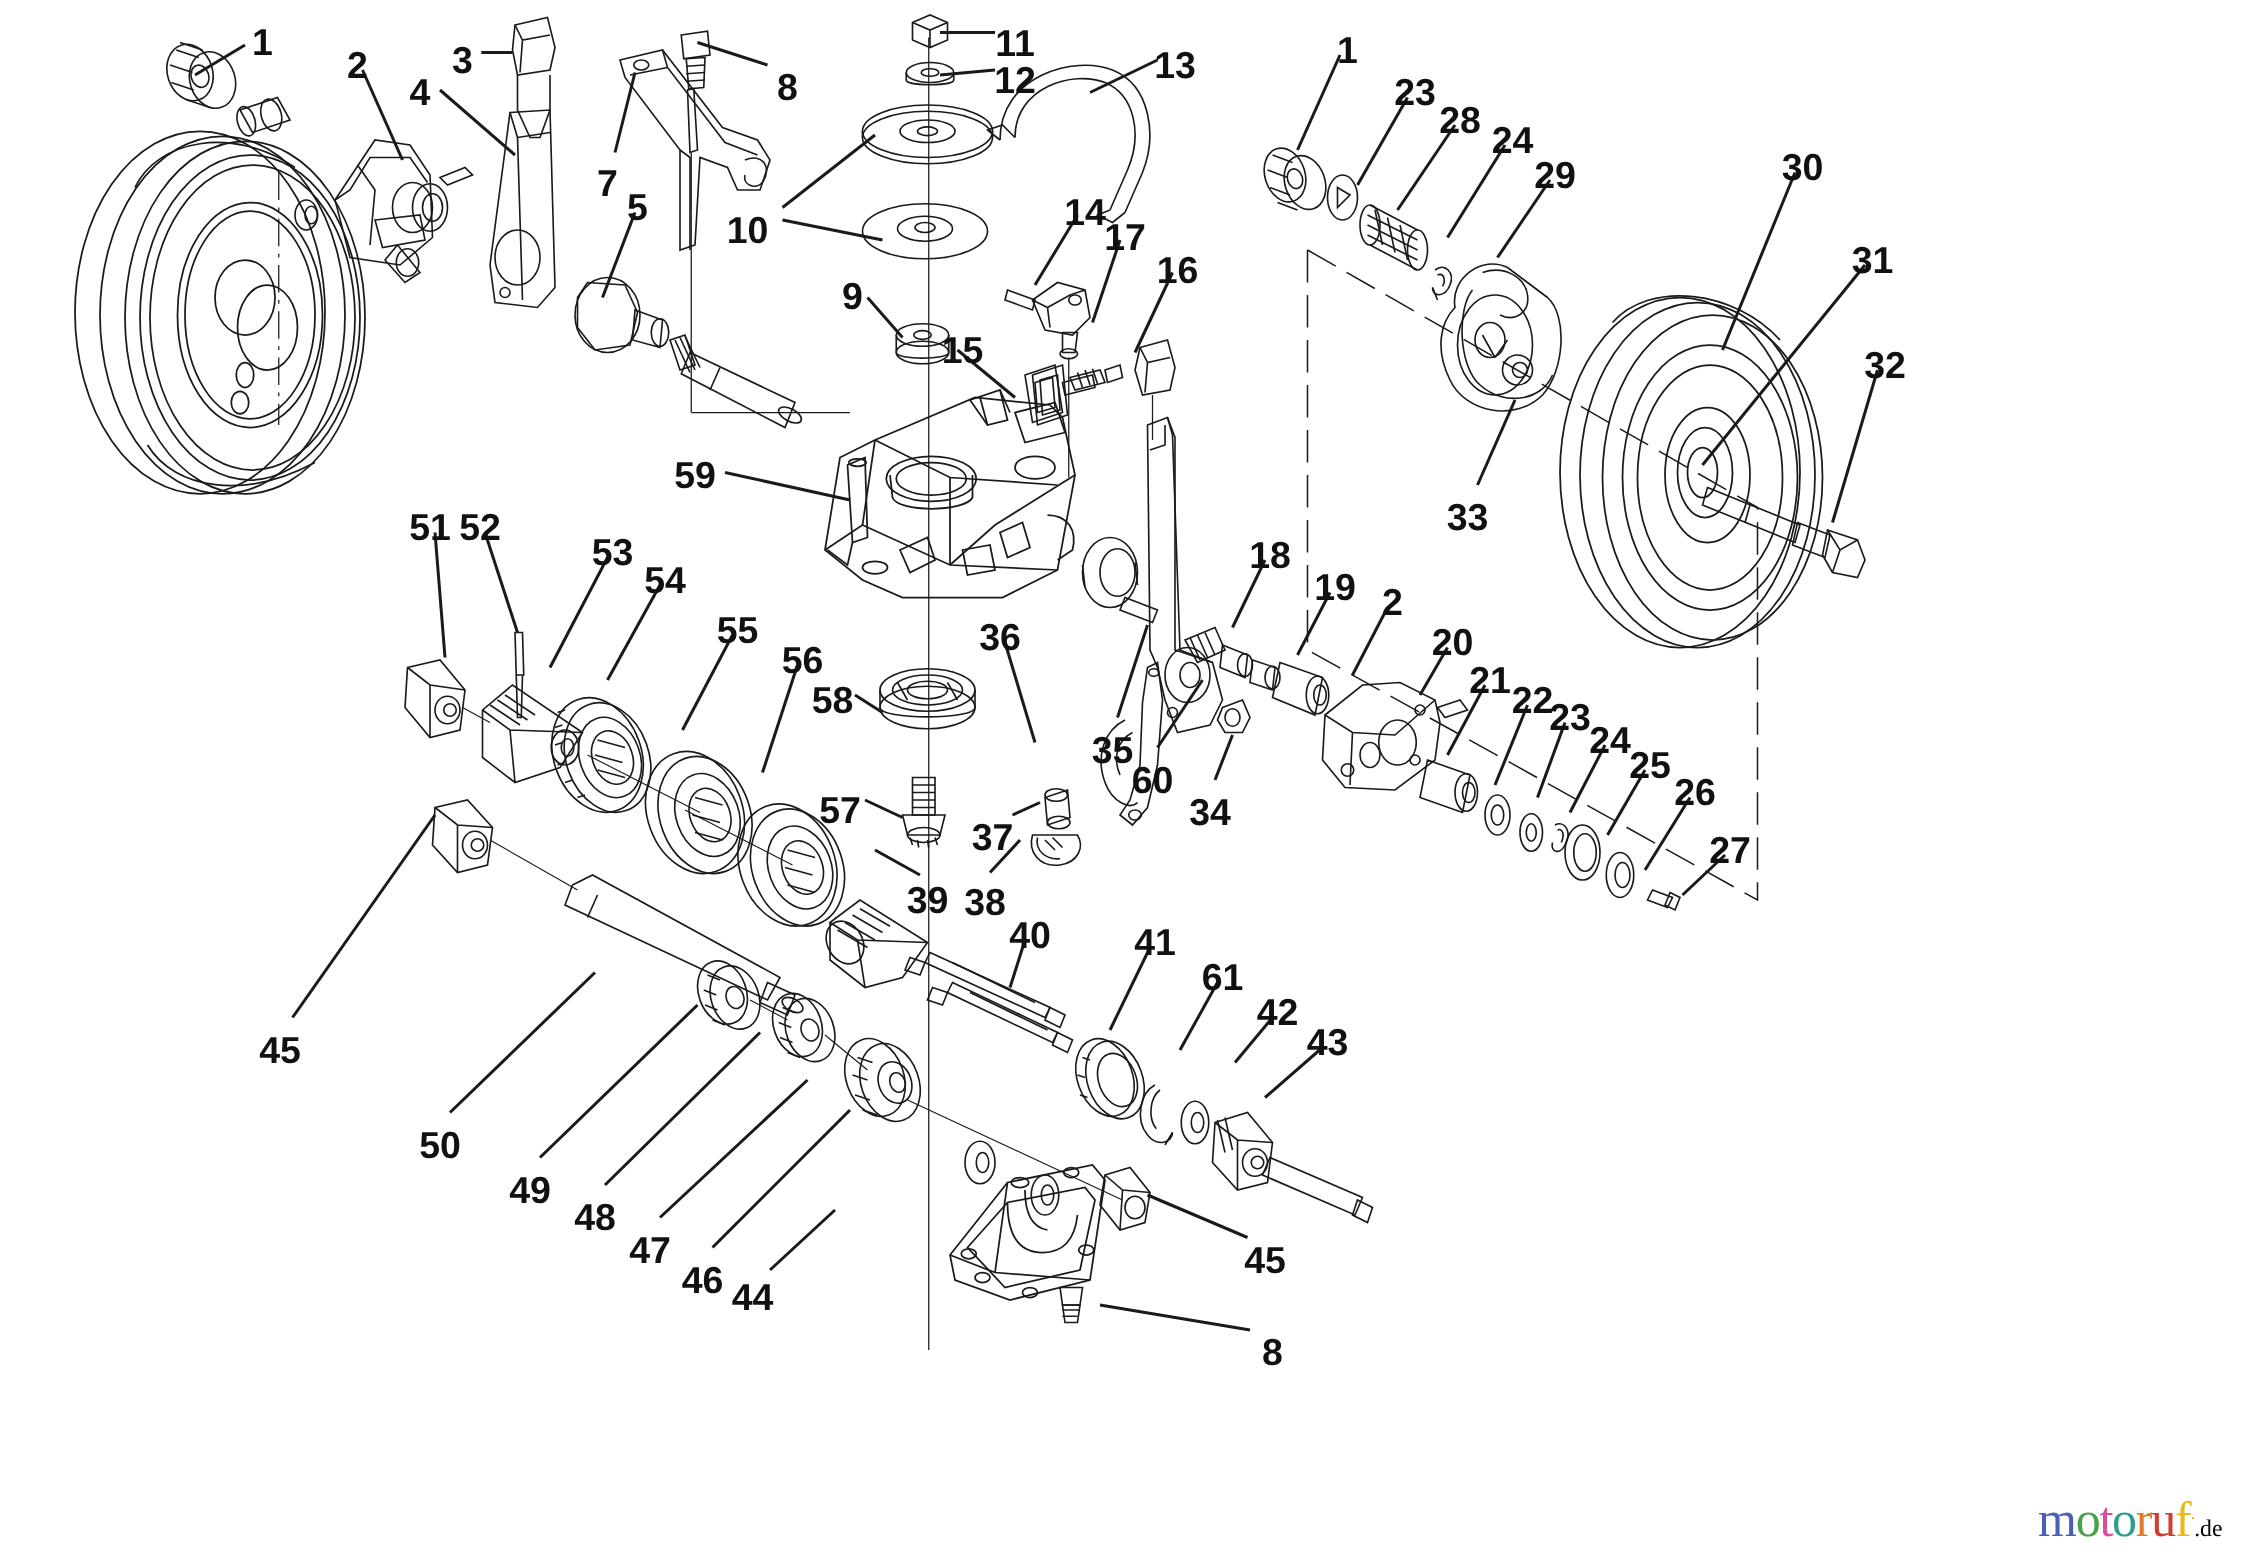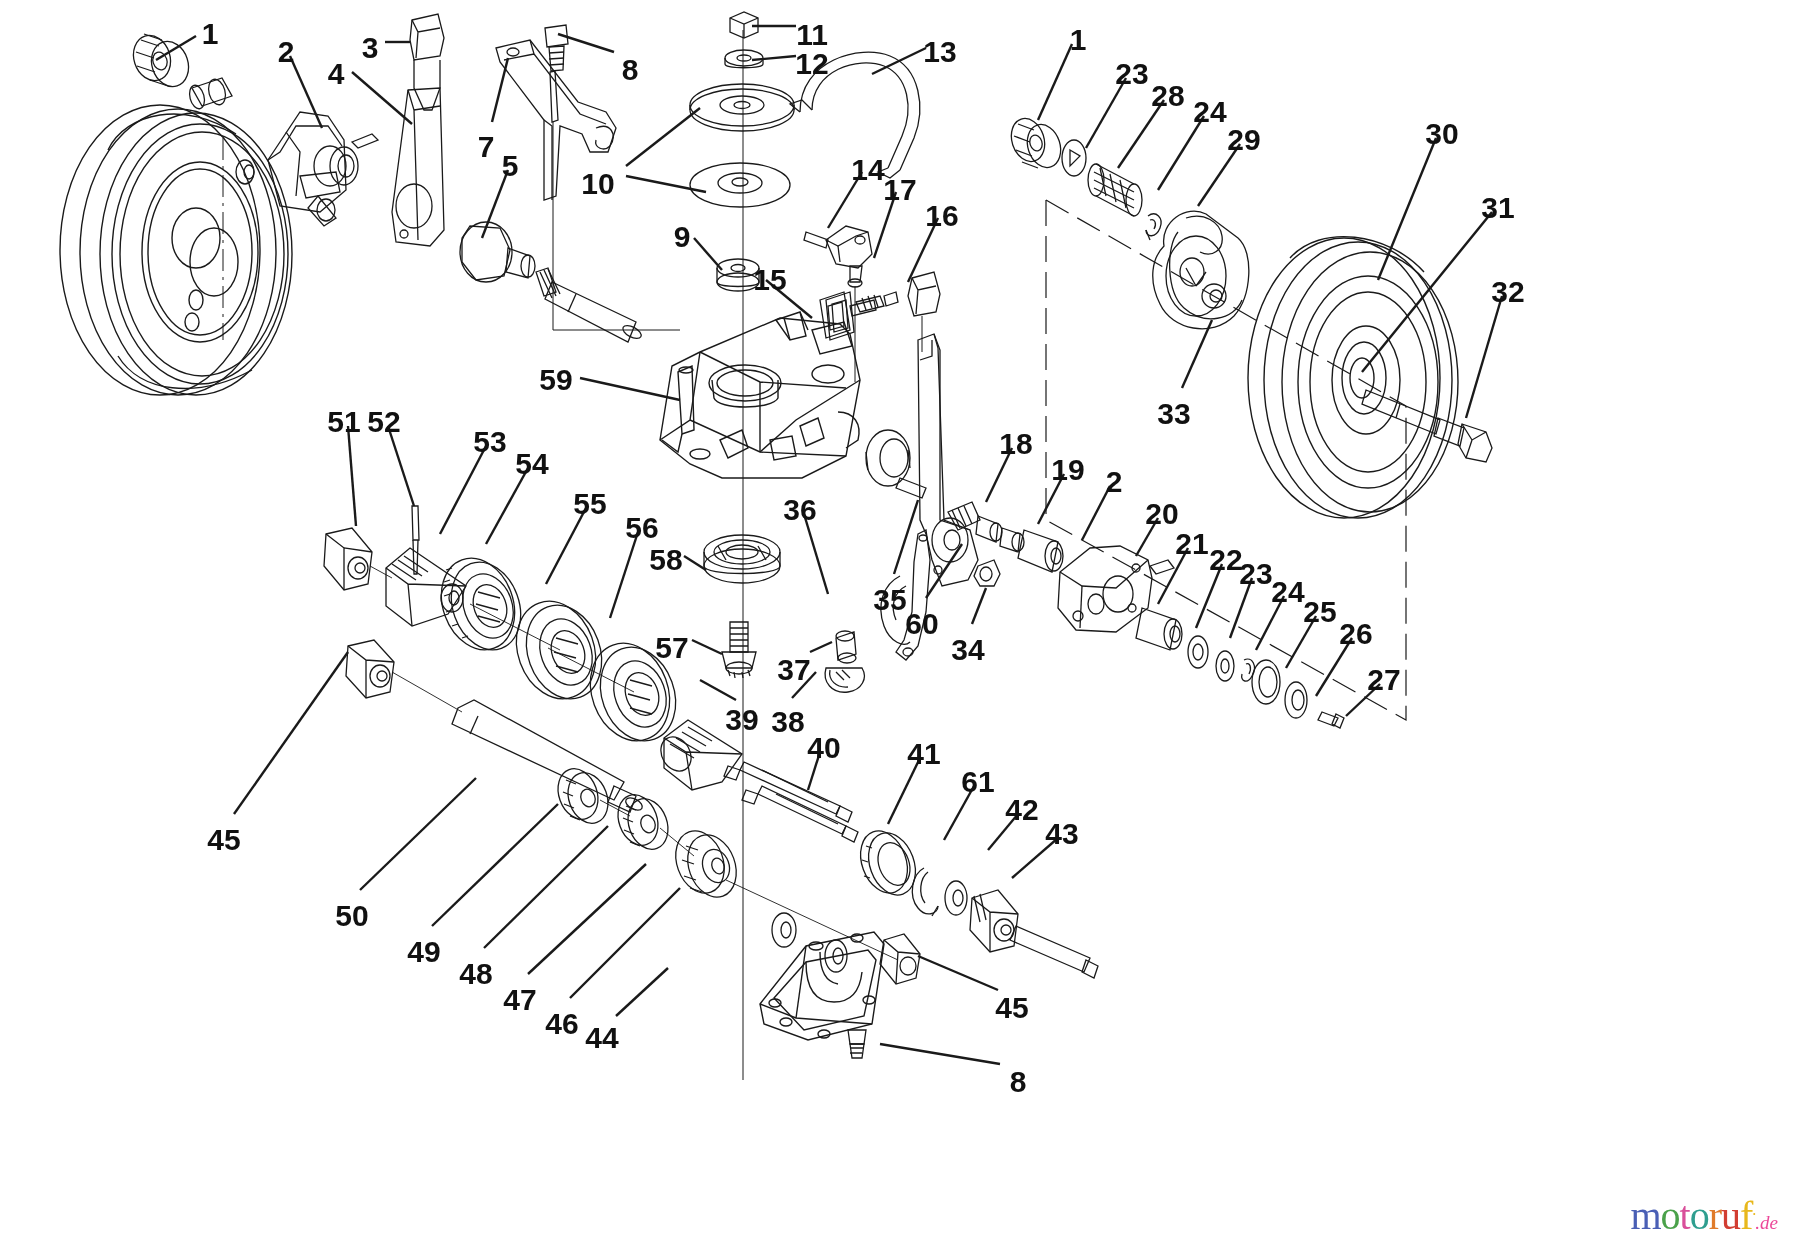--- a/index.html
+++ b/index.html
@@ -3,21 +3,21 @@
 <meta charset="utf-8">
 <style>
   html,body{margin:0;padding:0;background:#ffffff;}
   body{width:1800px;height:1250px;overflow:hidden;font-family:"Liberation Sans",sans-serif;}
   #sheet{position:relative;width:1800px;height:1250px;background:#fff;}
   svg{display:block;}
   .num{font-family:"Liberation Sans",sans-serif;font-weight:700;font-size:30px;fill:#111;}
   .wm{position:absolute;right:22px;bottom:14px;font-family:"Liberation Serif",serif;font-size:40px;letter-spacing:-1px;line-height:1;user-select:none;}
   .wm span{display:inline-block;}
   .wm .dot{font-size:16px;vertical-align:super;}
-  .wm .de{font-size:19px;color:#ec4899;letter-spacing:0;font-style:italic;}
+  .wm .de{font-size:19px;color:#000000;letter-spacing:0;}
 </style>
 </head>
 <body>
 
 <div id="sheet">
 
 <svg id="drawing" width="1800" height="1250" viewBox="0 0 1800 1250">
   <defs>
     <g id="gearTeeth"></g>
   </defs>

